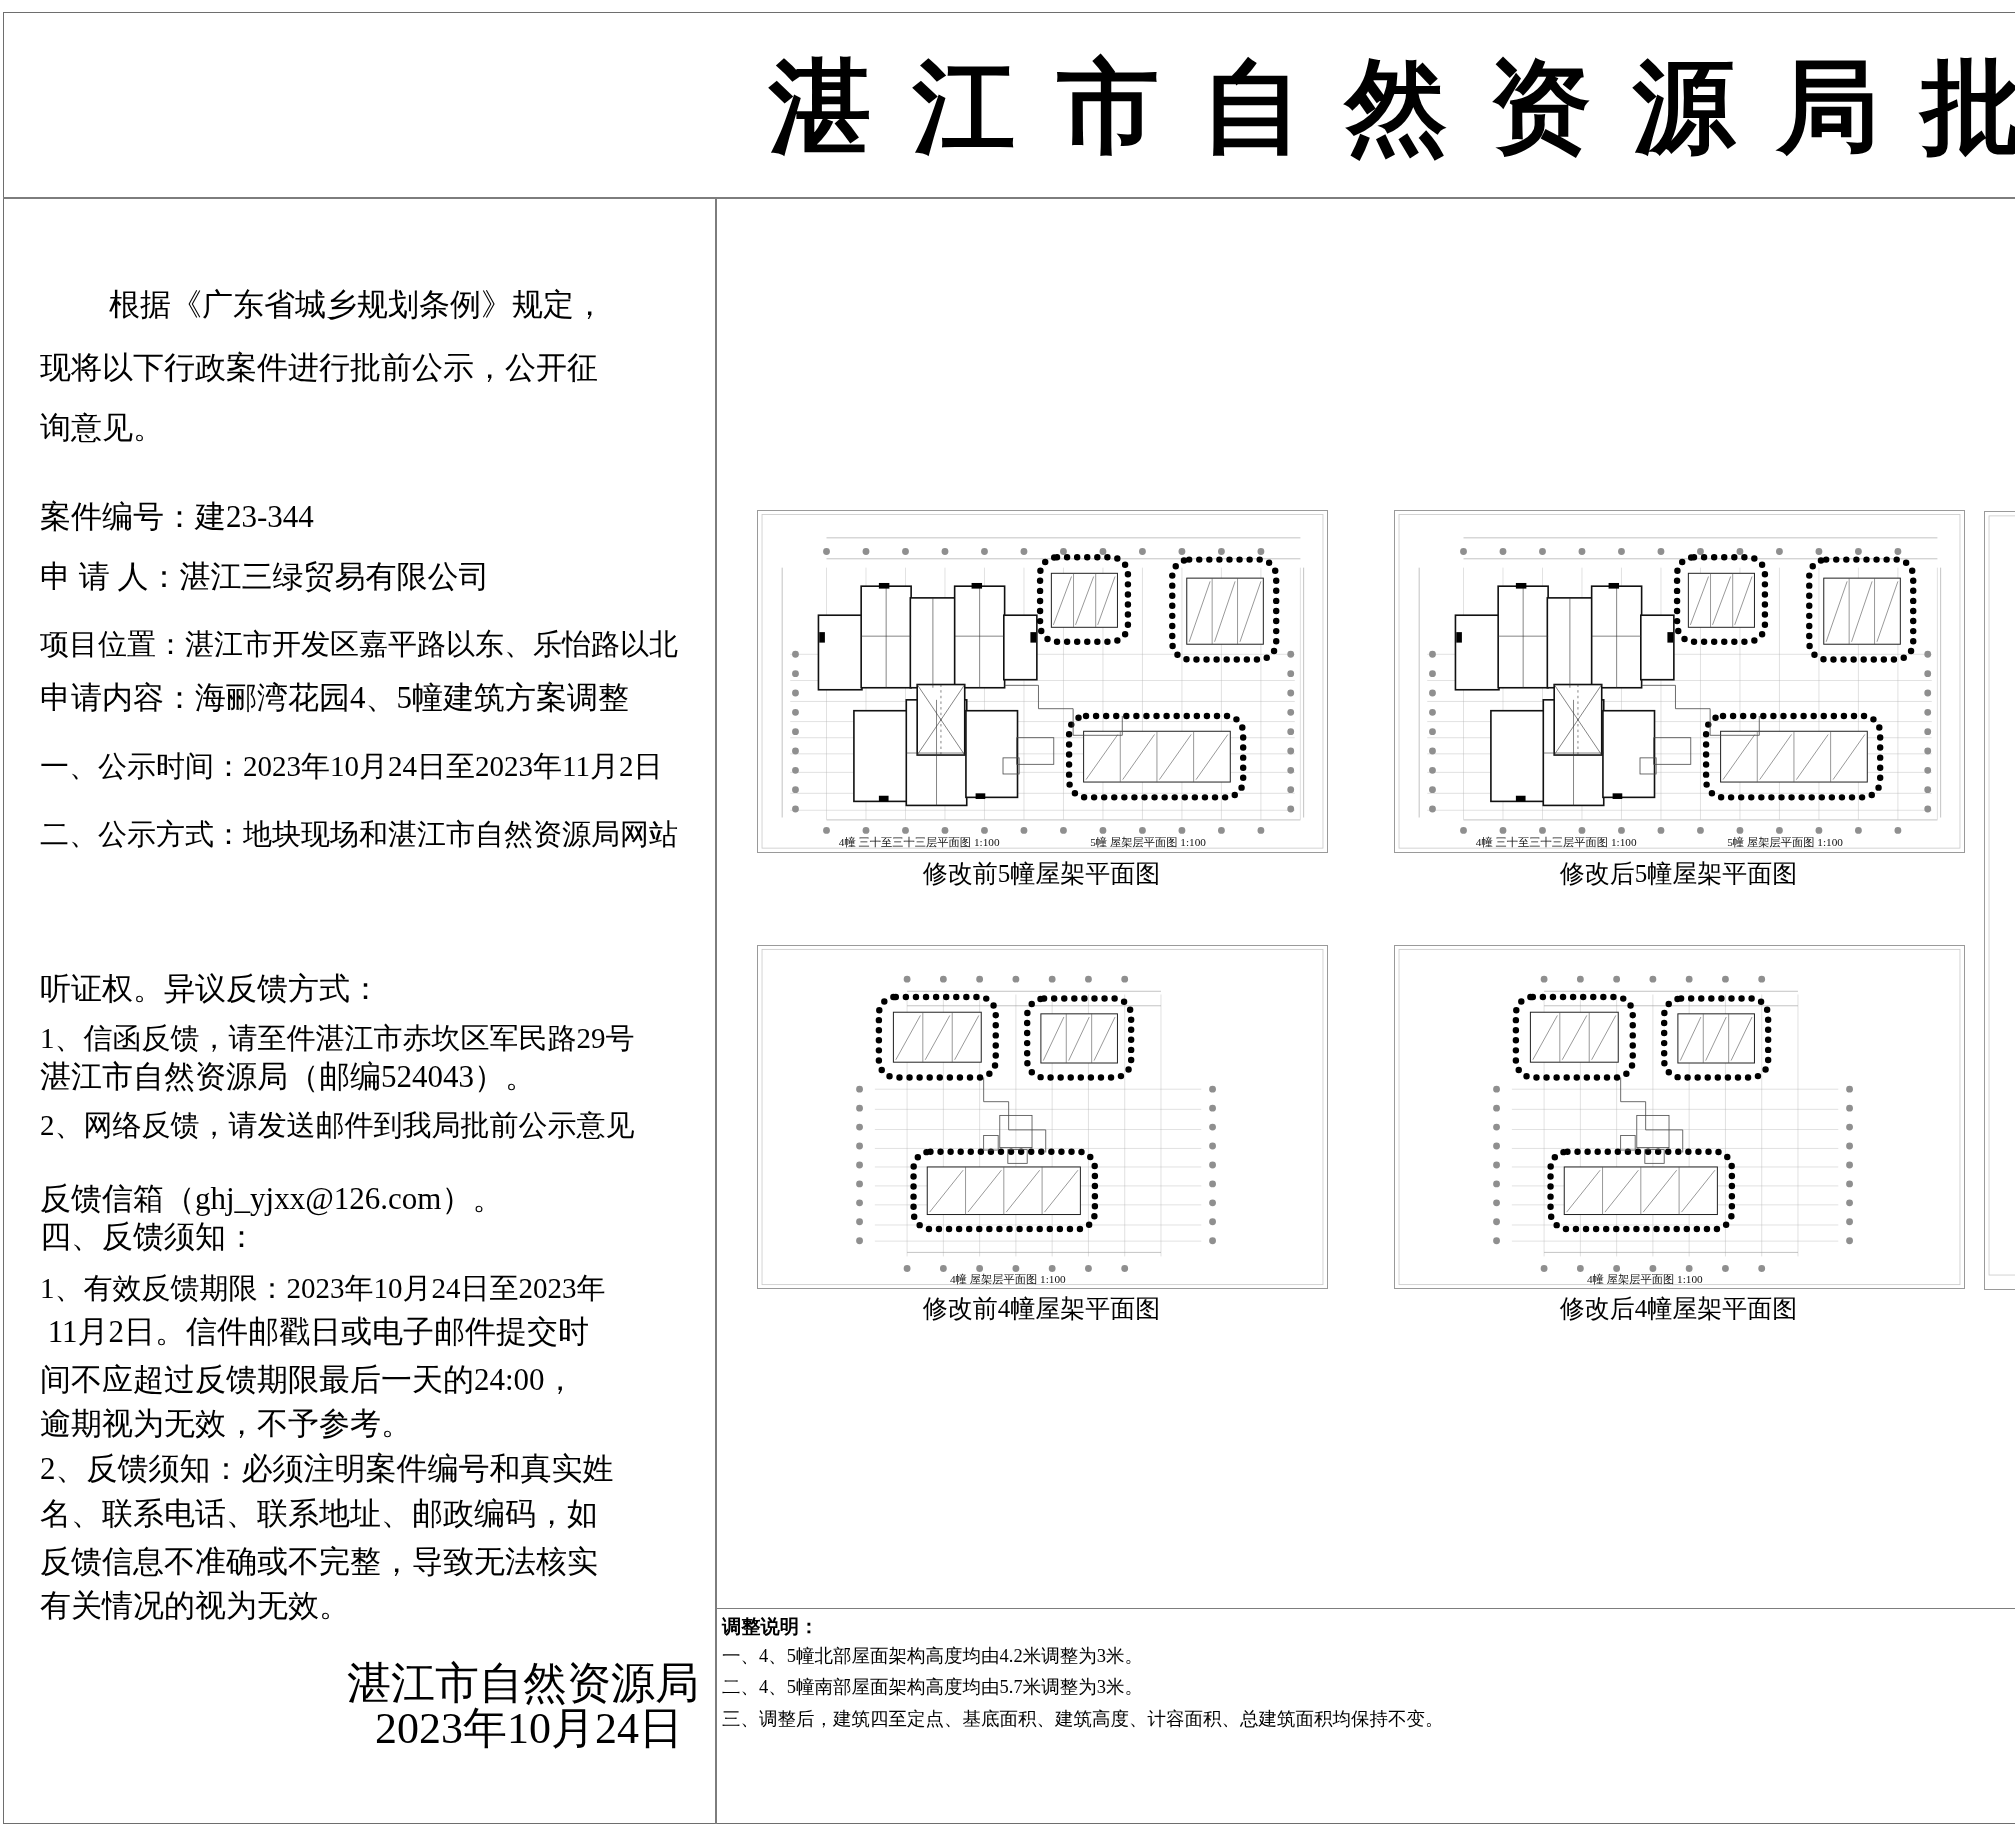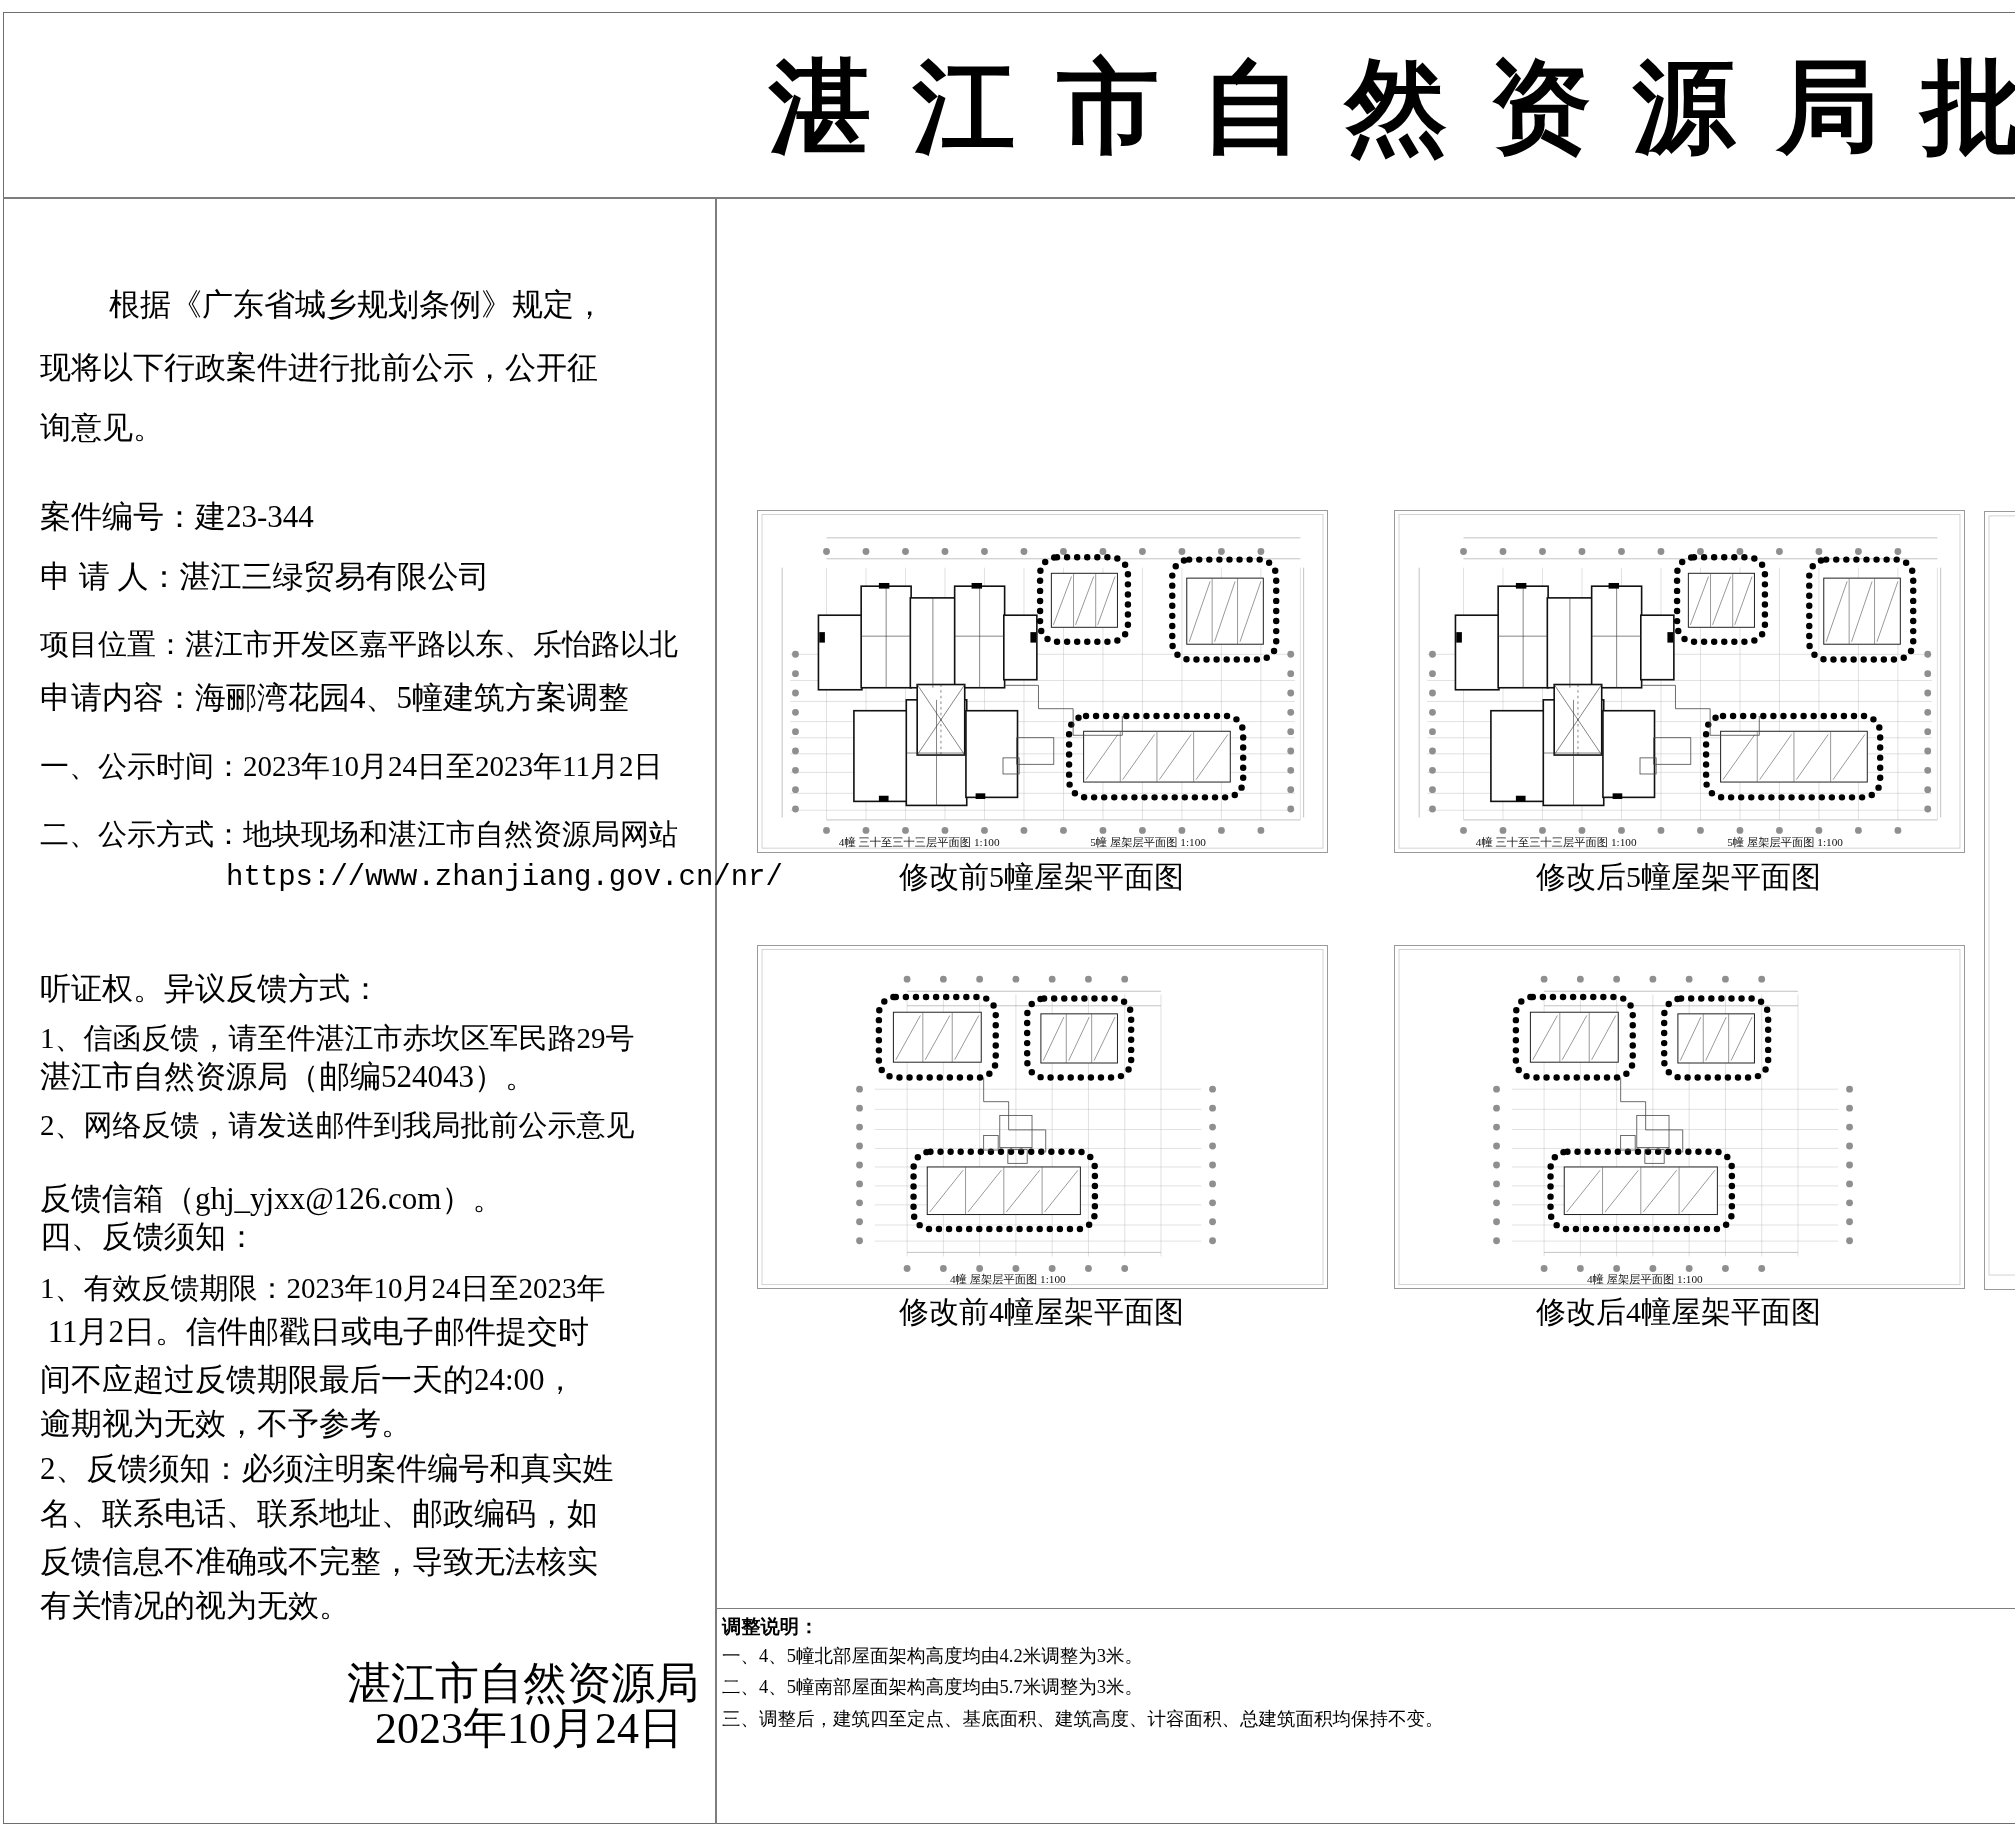--- a/index.html
+++ b/index.html
@@ -18,21 +18,21 @@
          font-size:102px;letter-spacing:42px;text-indent:42px;white-space:nowrap;}
   
   .tl{left:40px;width:681px;font-size:31px;line-height:1.2;white-space:pre;}
   .tl.ind{padding-left:69px;font-family:Liberation Mono, monospace;}
   .tl.sm{font-size:29px;margin-top:6px;}
   .tl.url{left:226px;font-family:"Liberation Mono",monospace;font-size:29px;}
   .sig{font-size:44px;white-space:pre;}
   
   .panel{border:1.2px solid #9a9a9a;background:#fff;}
   .panel svg{display:block;width:100%;height:100%;}
-  .cap{font-size:30px;text-align:center;white-space:nowrap;font-family:Liberation Serif, serif;}
+  .cap{font-size:25px;text-align:center;white-space:nowrap;font-family:Liberation Serif, serif;}
   
   .note-title{font-size:19.3px;font-weight:bold;white-space:pre;}
   .note-line{font-size:18.5px;white-space:pre;}
 </style>
 </head>
 <body>
 
 <div class="page">
 
   <div class="abs outer-border"></div>
@@ -44,21 +44,20 @@
 
   <div class="abs tl ind" style="top:288px">根据《广东省城乡规划条例》规定，</div>
   <div class="abs tl" style="top:349px">现将以下行政案件进行批前公示，公开征</div>
   <div class="abs tl" style="top:409px">询意见。</div>
   <div class="abs tl" style="top:498px">案件编号：建23-344</div>
   <div class="abs tl" style="top:558px">申 请 人：湛江三绿贸易有限公司</div>
   <div class="abs tl sm" style="top:621px">项目位置：湛江市开发区嘉平路以东、乐怡路以北</div>
   <div class="abs tl" style="top:679px">申请内容：海郦湾花园4、5幢建筑方案调整</div>
   <div class="abs tl sm" style="top:743px">一、公示时间：2023年10月24日至2023年11月2日</div>
   <div class="abs tl sm" style="top:811px">二、公示方式：地块现场和湛江市自然资源局网站</div>
-  <div class="abs tl url" style="top:861px">https://www.zhanjiang.gov.cn/nr/</div>
   <div class="abs tl" style="top:970px">听证权。异议反馈方式：</div>
   <div class="abs tl sm" style="top:1015px">1、信函反馈，请至件湛江市赤坎区军民路29号</div>
   <div class="abs tl" style="top:1058px">湛江市自然资源局（邮编524043）。</div>
   <div class="abs tl sm" style="top:1102px">2、网络反馈，请发送邮件到我局批前公示意见</div>
   <div class="abs tl" style="top:1180px">反馈信箱（ghj_yjxx@126.com）。</div>
   <div class="abs tl" style="top:1218px">四、反馈须知：</div>
   <div class="abs tl sm" style="top:1265px">1、有效反馈期限：2023年10月24日至2023年</div>
   <div class="abs tl" style="top:1313px"> 11月2日。信件邮戳日或电子邮件提交时</div>
   <div class="abs tl" style="top:1361px">间不应超过反馈期限最后一天的24:00，</div>
   <div class="abs tl" style="top:1405px">逾期视为无效，不予参考。</div>

